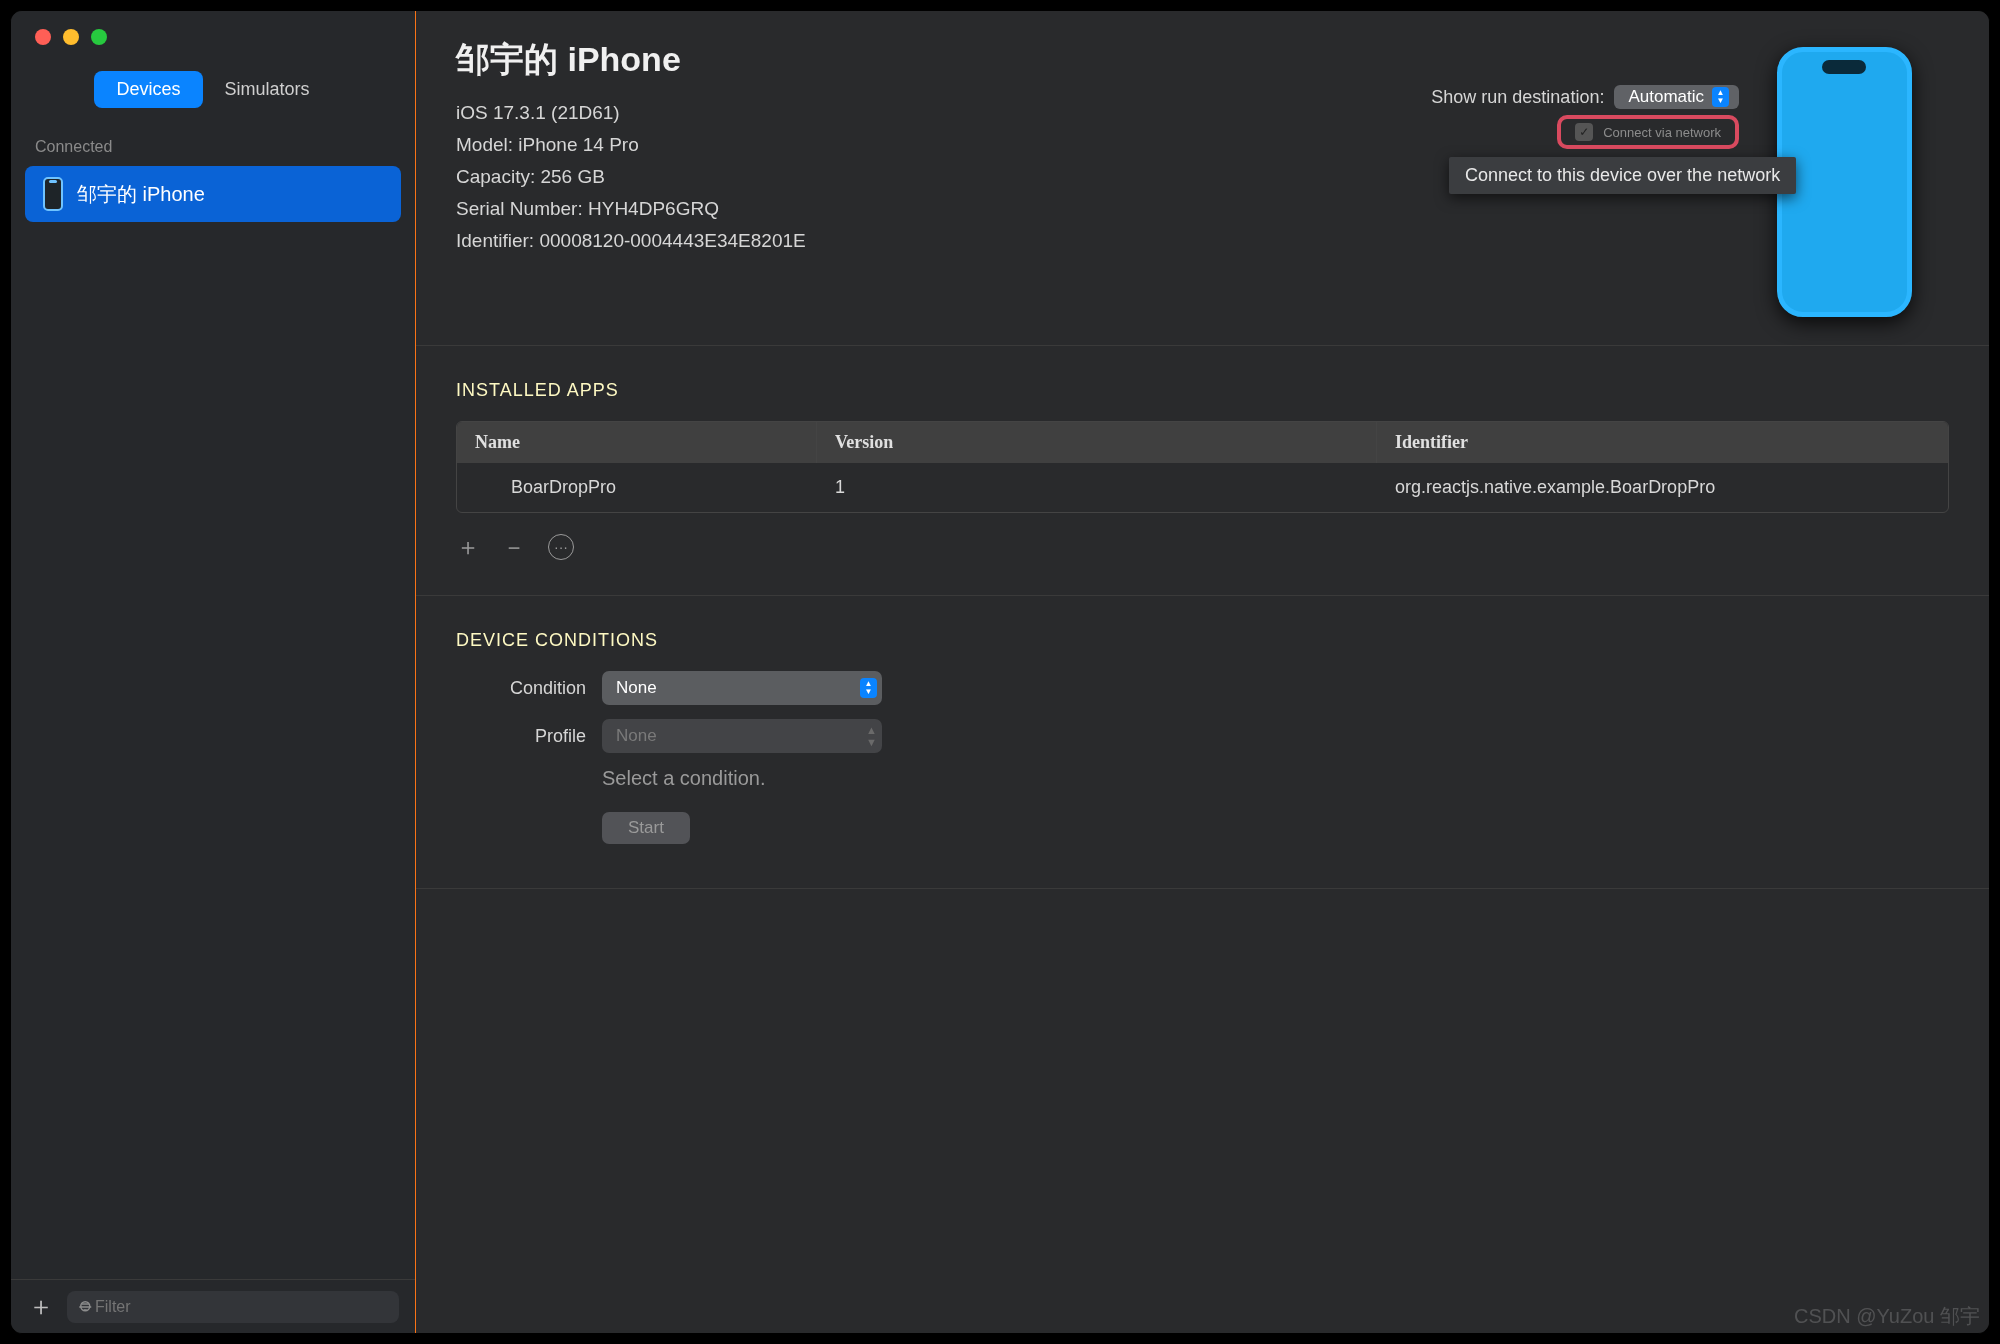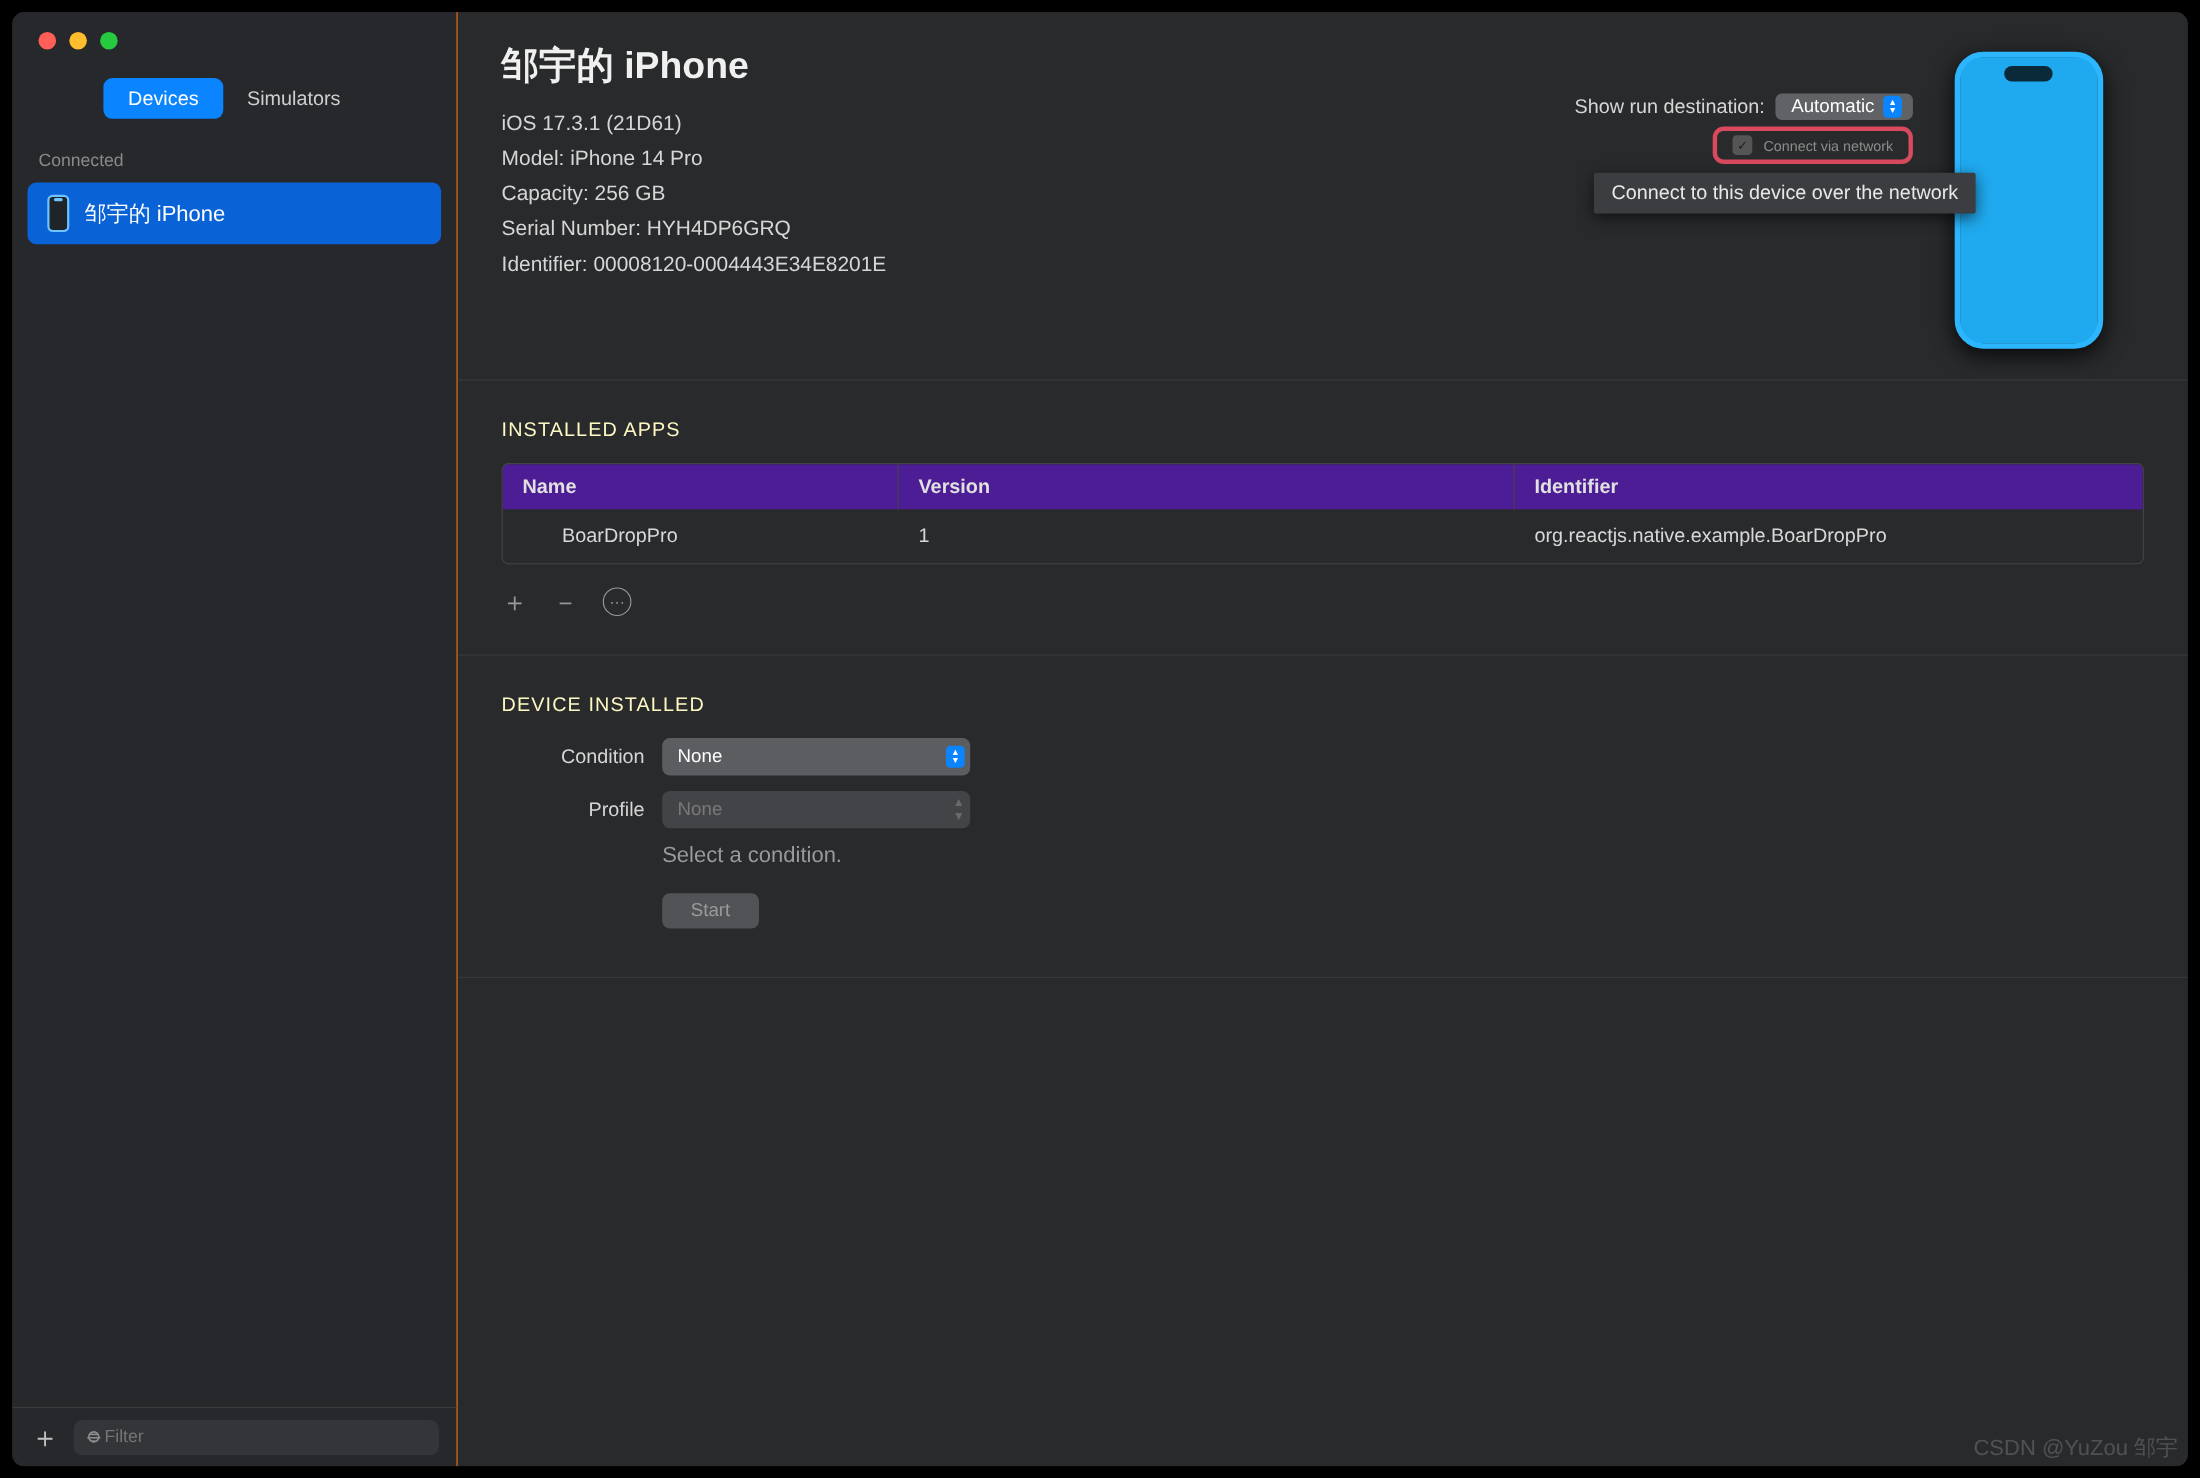--- a/index.html
+++ b/index.html
@@ -253,21 +253,22 @@
   .apps-table {
     border: 1px solid #444;
     border-radius: 6px;
     overflow: hidden;
   }
   .apps-head, .apps-row {
     display: grid;
     grid-template-columns: 360px 560px 1fr;
   }
   .apps-head {
-    background: #4c1d95;
+    background: #404040;
+    font-family: Liberation Serif, serif;
   }
   .apps-head .cell {
     padding: 10px 18px;
     font-size: 18px;
     font-weight: 600;
     color: #e0e0e0;
     border-right: 1px solid #444;
   }
   .apps-head .cell:last-child { border-right: none; }
   .apps-row .cell {
@@ -406,21 +407,21 @@
         </div>
       </div>
       <div class="apps-toolbar">
         <span>＋</span>
         <span>－</span>
         <span class="circ">···</span>
       </div>
     </div>
 
     <div class="devcond">
-      <div class="section-title">DEVICE INSTALLED</div>
+      <div class="section-title">DEVICE CONDITIONS</div>
       <div class="row">
         <label>Condition</label>
         <div class="select-wide">
           <span>None</span>
           <span class="stepper">▲<br>▼</span>
         </div>
       </div>
       <div class="row">
         <label>Profile</label>
         <div class="select-wide disabled">

